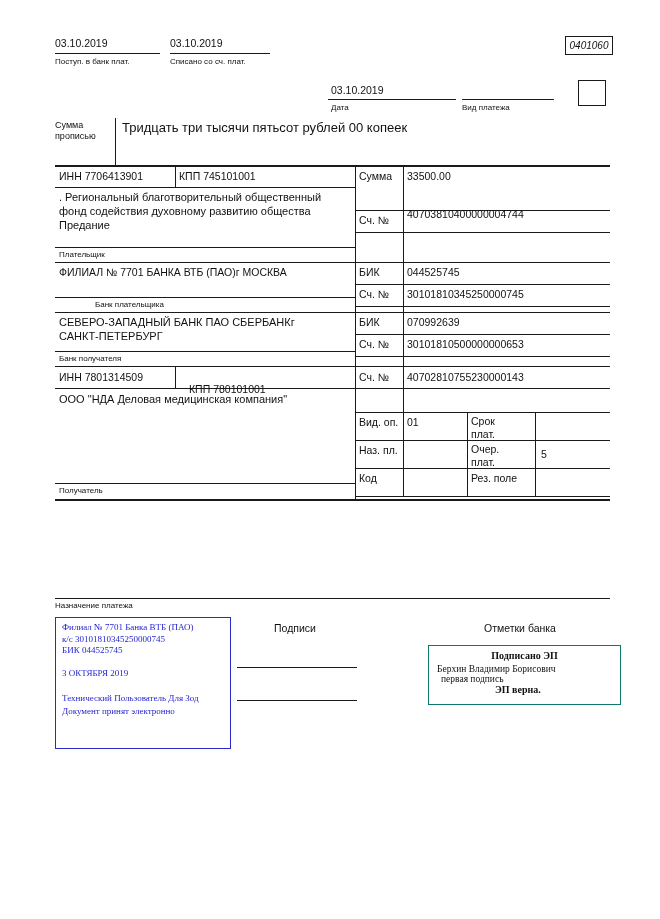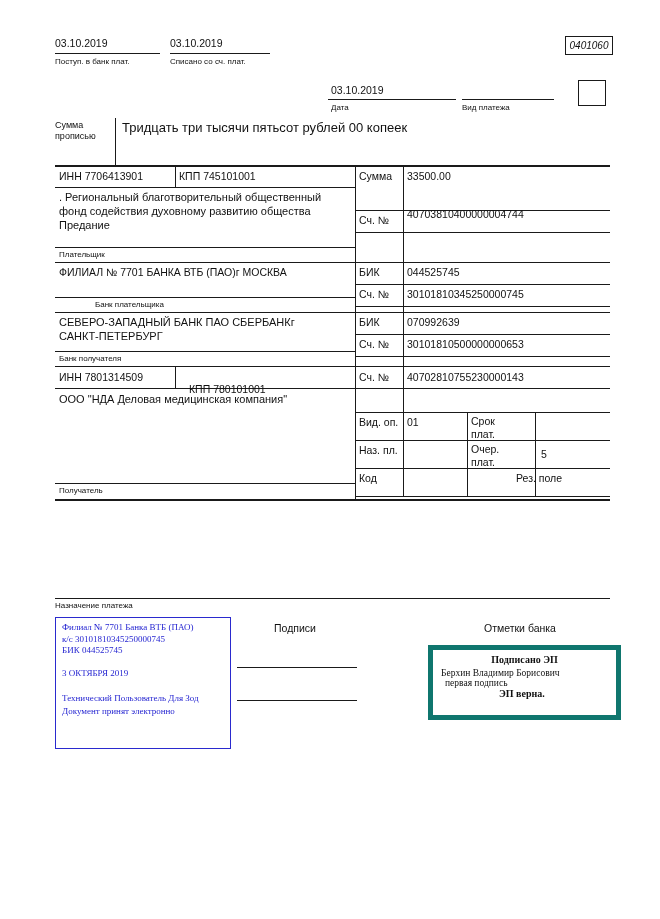--- a/index.html
+++ b/index.html
@@ -19,22 +19,22 @@
   .box { position:absolute; border:1px solid #1a1a1a; box-sizing:border-box;font-style:italic; }
   .center { text-align:center; }
   .table { position:absolute; left:55px; top:165px; width:555px; height:336px; }
   .bluebox {
     position:absolute; left:55px; top:617px; width:176px; height:132px;
     border:1px solid #2a2ace; box-sizing:border-box; color:#1f1fd0;
     font-family:"Liberation Serif", serif; font-size:9px; line-height:1.3;
     padding:4px 6px;
   }
   .epbox {
-    position:absolute; left:428px; top:645px; width:193px; height:75px;
-    border:5px solid #0f766e; box-sizing:border-box;
+    position:absolute; left:428px; top:645px; width:193px; height:60px;
+    border:1px solid #0f766e; box-sizing:border-box;
     font-family:"Liberation Serif", serif; padding:4px 8px;
   }
   .epbox .t1 { text-align:center; font-weight:bold; font-size:10px; }
   .epbox .t2 { font-size:9.5px; margin-top:3px; }
   .epbox .t3 { font-size:9.5px; margin-left:4px; }
   .epbox .t4 { font-weight:bold; font-size:10px; margin-left:58px; }
 </style>
 </head>
 <body>
 
@@ -123,21 +123,21 @@
     <div class="txt" style="left:4px; top:228px; font-size:11px;">ООО "НДА Деловая медицинская компания"</div>
     <div class="txt sm" style="left:4px; top:321px;">Получатель</div>
 
     <div class="txt" style="left:304px; top:251px;">Вид. оп.</div>
     <div class="txt" style="left:352px; top:251px;">01</div>
     <div class="txt wrap" style="left:416px; top:250px; width:36px;">Срок плат.</div>
     <div class="txt" style="left:304px; top:279px;">Наз. пл.</div>
     <div class="txt wrap" style="left:416px; top:278px; width:38px;">Очер. плат.</div>
     <div class="txt" style="left:486px; top:283px;">5</div>
     <div class="txt" style="left:304px; top:307px;">Код</div>
-    <div class="txt" style="left:416px; top:307px; width:64px;margin-left:45px;">Рез. поле</div>
+    <div class="txt" style="left:416px; top:307px; width:64px;">Рез. поле</div>
   </div>
 
   <div class="hline" style="left:55px; top:598px; width:555px;"></div>
   <div class="txt sm" style="left:55px; top:601px;">Назначение платежа</div>
 
   <div class="bluebox">
     <div>Филиал № 7701 Банка ВТБ (ПАО)</div>
     <div>к/с 30101810345250000745</div>
     <div>БИК 044525745</div>
     <div style="margin-top:11px;">3 ОКТЯБРЯ 2019</div>

